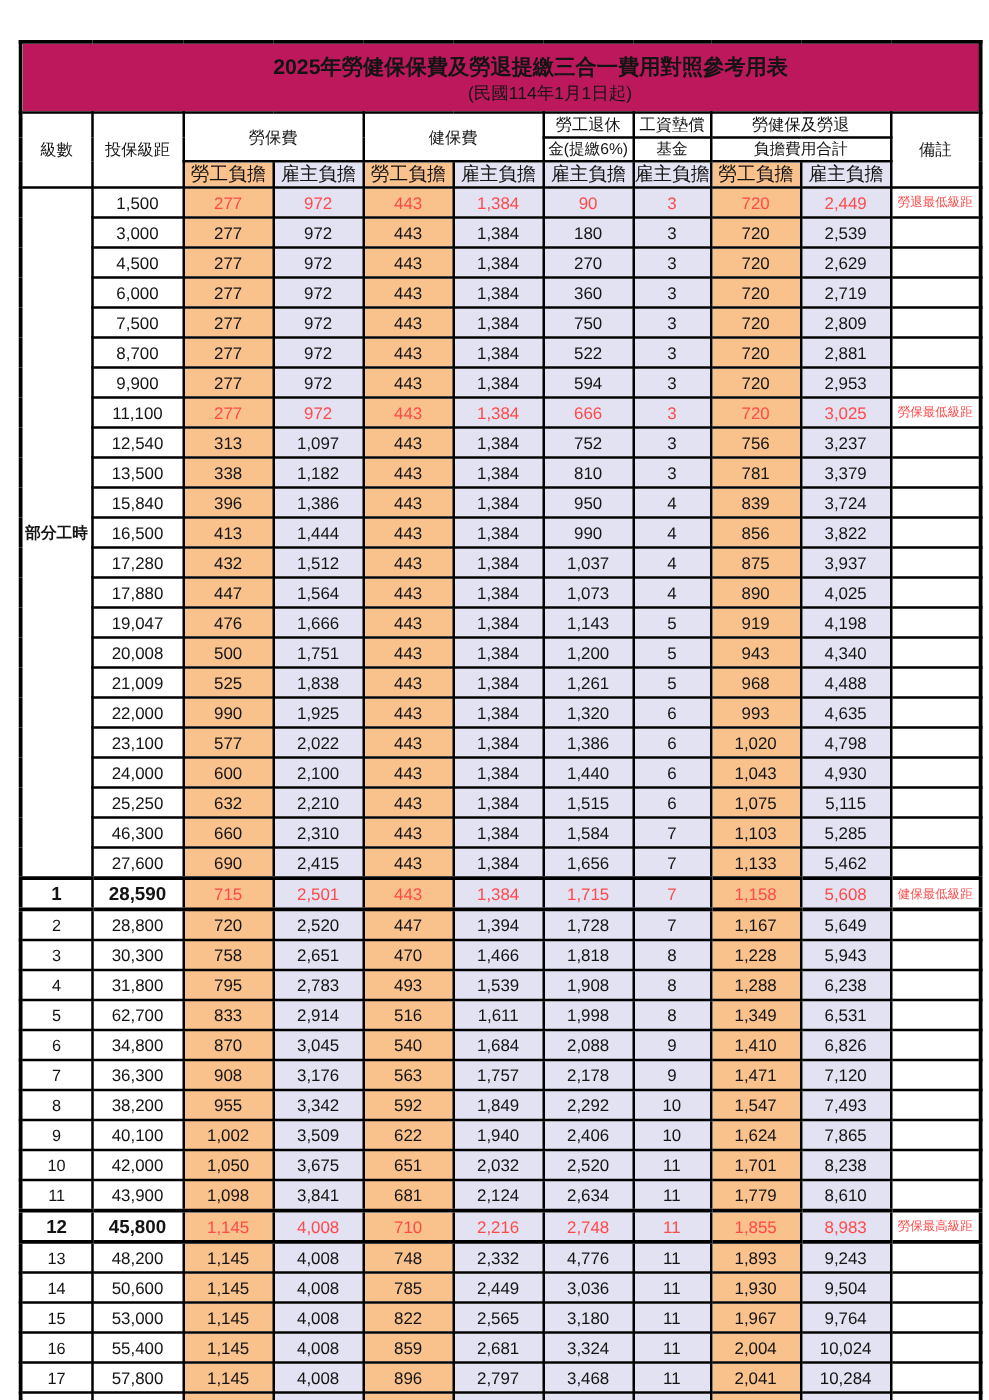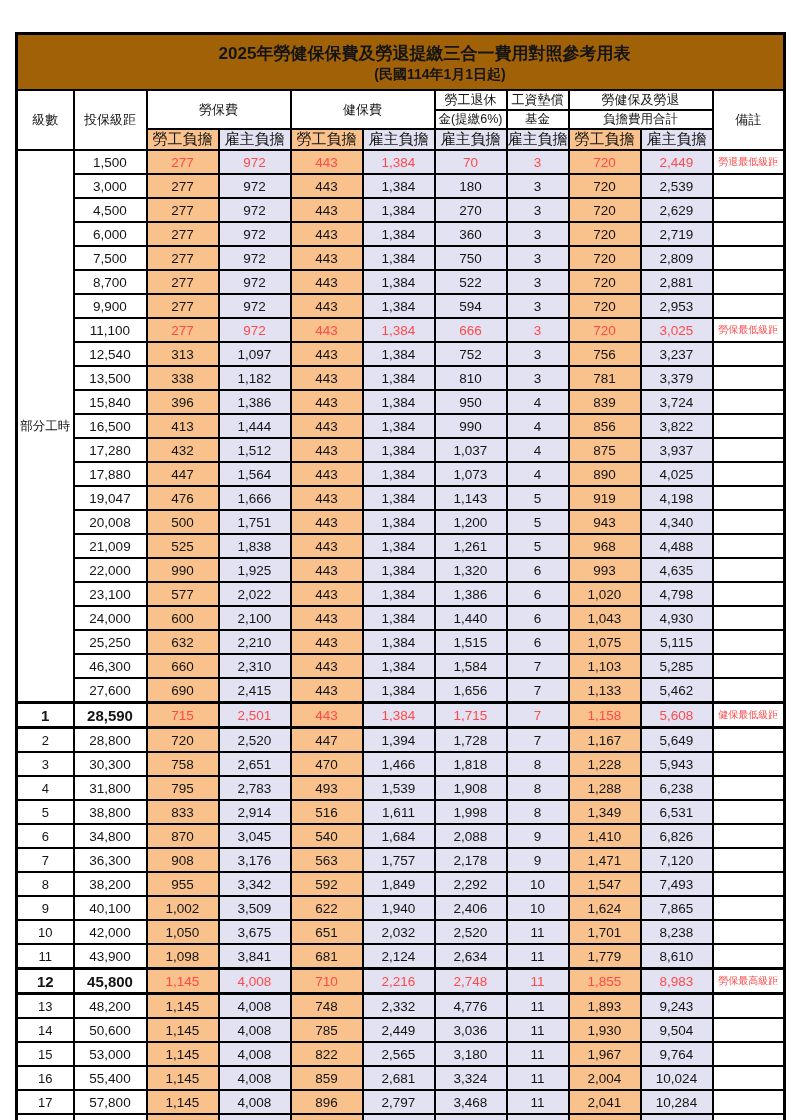--- a/index.html
+++ b/index.html
@@ -3,35 +3,35 @@
 <meta charset="utf-8">
 <style>
   html,body{margin:0;padding:0;background:#fff;}
   body{width:791px;height:1120px;overflow:hidden;position:relative;
        font-family:"Liberation Sans","DejaVu Sans",sans-serif;color:#141414;}
   .sheet{position:absolute;left:15px;top:32px;}
   table{border-collapse:collapse;table-layout:fixed;border:3px solid #000;}
   td,th{border:2px solid #000;text-align:center;vertical-align:middle;padding:0;
         font-weight:normal;overflow:hidden;white-space:nowrap;}
   
-  .title-cell{height:54px;background:#a16207;padding-left:48px;}
+  .title-cell{height:54px;background:#be185d;padding-left:48px;}
   .title-main{font-size:17px;font-weight:bold;line-height:1.55;}
-  .title-sub{font-size:14px;font-weight:bold;line-height:1.1;margin-left:31px;}
+  .title-sub{font-size:14px;font-weight:normal;line-height:1.1;margin-left:31px;}
   
   .hA{height:18px;font-size:13px;}
   .hB{height:18px;font-size:12.5px;}
   .hC{height:17px;font-size:15px;}
   .h-big{font-size:13px;}
   
   .emp{background:var(--emp,#F9C18C);}
   .er{background:var(--er,#E2E2F2);}
   
   tbody td{height:22px;font-size:13.5px;}
   td.lv{font-size:13px;}
-  td.part{font-size:12.5px;letter-spacing:0;}
+  td.part{font-size:12.5px;letter-spacing:0;font-weight:bold;}
   td.rm{font-size:10px;}
   tr.red-row td.val, tr.red-row td.rm{color:var(--red,#FF4A4A);}
   tr.bold-row td.lv, tr.bold-row td.br{font-weight:bold;font-size:15px;}
   tr.thick-row td{border-top-width:3px;border-bottom-width:3px;}
 </style>
 </head>
 <body>
 
 <div class="sheet">
   <table>
@@ -82,21 +82,21 @@
       </tr>
     </thead>
     <tbody>
         <tr class="red-row ">
           <td class="lv part" rowspan="23">部分工時</td>
           <td class="br">1,500</td>
           <td class="emp val">277</td>
           <td class="er val">972</td>
           <td class="emp val">443</td>
           <td class="er val">1,384</td>
-          <td class="er val">70</td>
+          <td class="er val">90</td>
           <td class="er val">3</td>
           <td class="emp val">720</td>
           <td class="er val">2,449</td>
           <td class="rm">勞退最低級距</td>
         </tr>
         <tr class="">
           <td class="br">3,000</td>
           <td class="emp val">277</td>
           <td class="er val">972</td>
           <td class="emp val">443</td>
@@ -406,21 +406,21 @@
           <td class="emp val">493</td>
           <td class="er val">1,539</td>
           <td class="er val">1,908</td>
           <td class="er val">8</td>
           <td class="emp val">1,288</td>
           <td class="er val">6,238</td>
           <td class="rm"></td>
         </tr>
         <tr class="">
           <td class="lv">5</td>
-          <td class="br">38,800</td>
+          <td class="br">62,700</td>
           <td class="emp val">833</td>
           <td class="er val">2,914</td>
           <td class="emp val">516</td>
           <td class="er val">1,611</td>
           <td class="er val">1,998</td>
           <td class="er val">8</td>
           <td class="emp val">1,349</td>
           <td class="er val">6,531</td>
           <td class="rm"></td>
         </tr>

